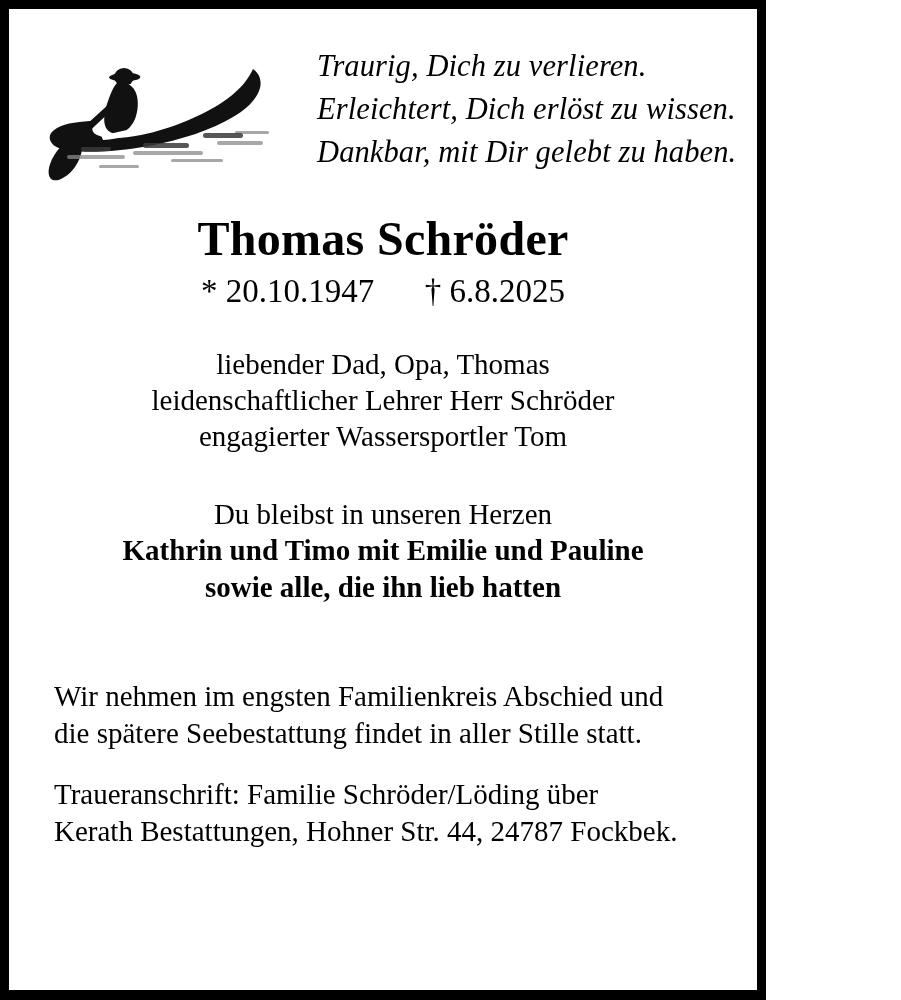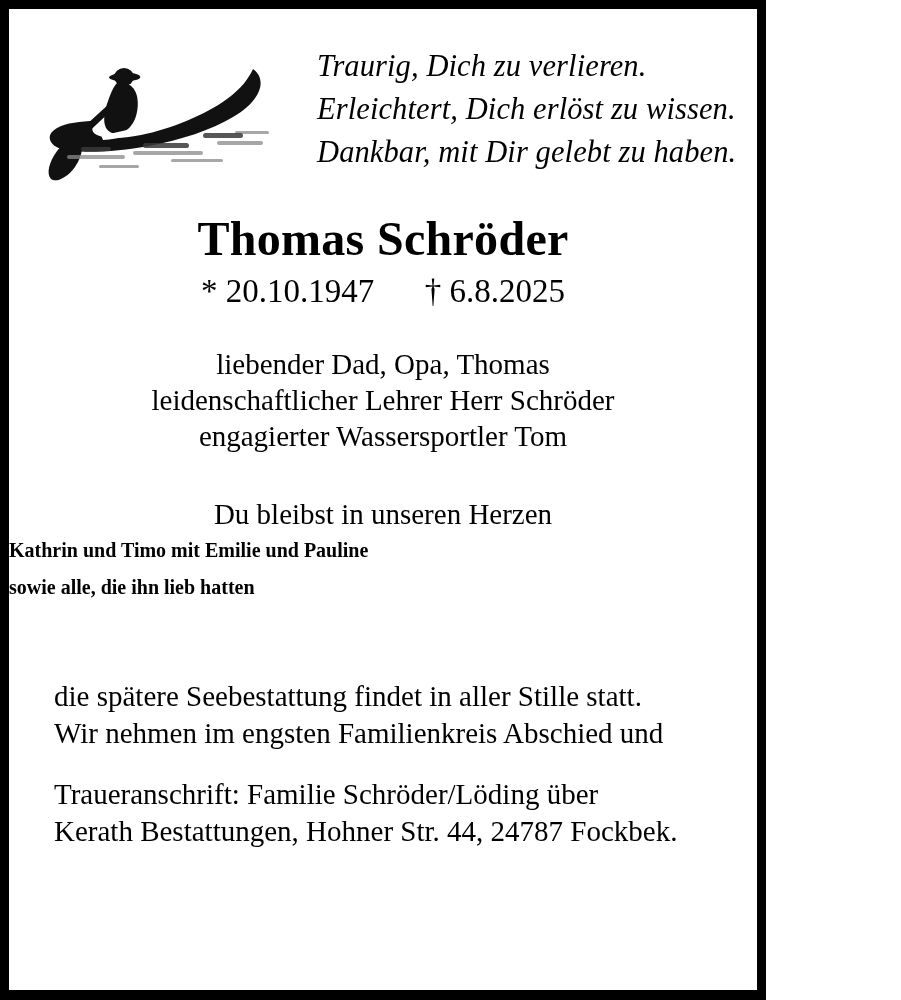--- a/index.html
+++ b/index.html
@@ -90,22 +90,22 @@
   }
 
   
   .tribute {
     text-align: center;
     margin-top: 42px;
     font-size: 29px;
     line-height: 36px;
   }
   .survivors {
-    text-align: left;
-    font-size: 20px;
+    text-align: center;
+    font-size: 29px;
     font-weight: bold;
     line-height: 37px;
   }
 
   
   .closing {
     margin-top: 72px;
     padding-left: 45px;
     padding-right: 20px;
     font-size: 29px;
@@ -196,22 +196,22 @@
 
     <div class="tribute">Du bleibst in unseren Herzen</div>
 
     <div class="survivors">
       <div>Kathrin und Timo mit Emilie und Pauline</div>
       <div>sowie alle, die ihn lieb hatten</div>
     </div>
 
     <div class="closing">
       <div class="para">
+        <div>Wir nehmen im engsten Familienkreis Abschied und</div>
         <div>die spätere Seebestattung findet in aller Stille statt.</div>
-        <div>Wir nehmen im engsten Familienkreis Abschied und</div>
       </div>
       <div class="para">
         <div>Traueranschrift: Familie Schröder/Löding über</div>
         <div>Kerath Bestattungen, Hohner Str. 44, 24787 Fockbek.</div>
       </div>
     </div>
 
   </div>
 </div>
 

